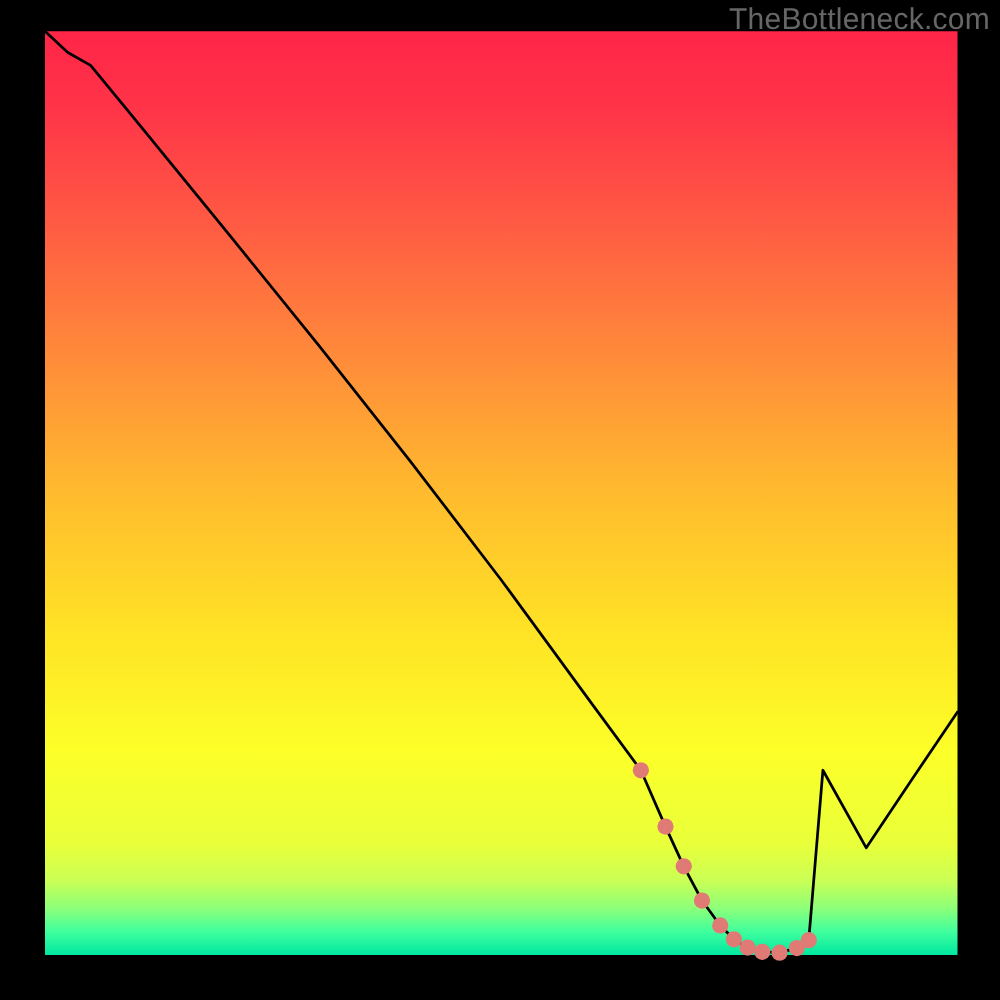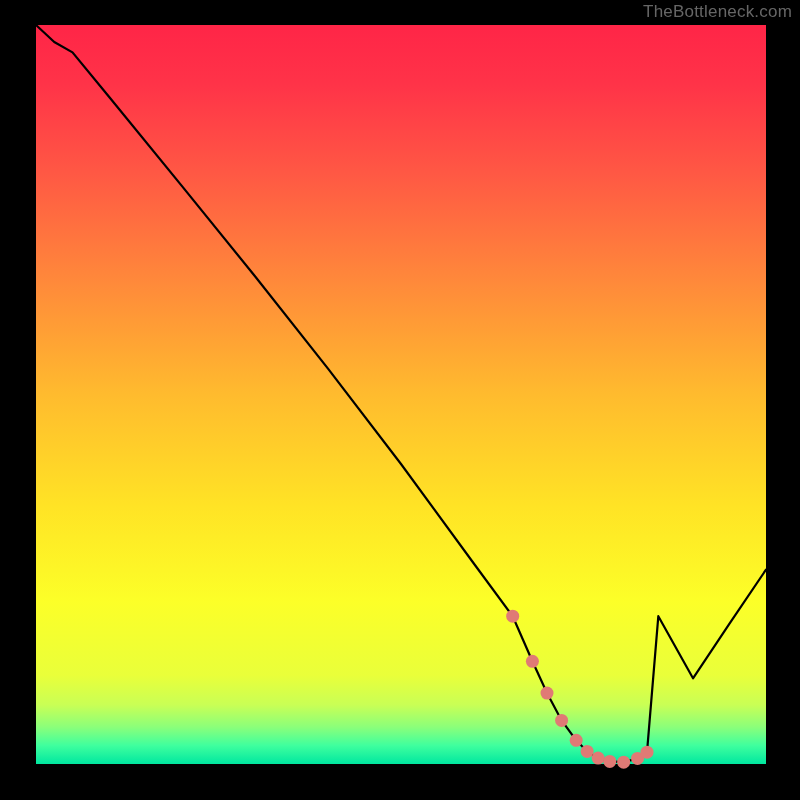--- a/index.html
+++ b/index.html
@@ -14,21 +14,21 @@
   .stage {
     position: relative;
     width: 800px;
     height: 800px;
   }
   .watermark {
     position: absolute;
     top: 2px;
     right: 8px;
     color: #666666;
-    font-size: 17px;
+    font-size: 24px;
     font-weight: 500;
     letter-spacing: 0.2px;
     z-index: 3;
     white-space: nowrap;
   }
   svg.chart {
     position: absolute;
     left: 0;
     top: 0;
     width: 800px;

